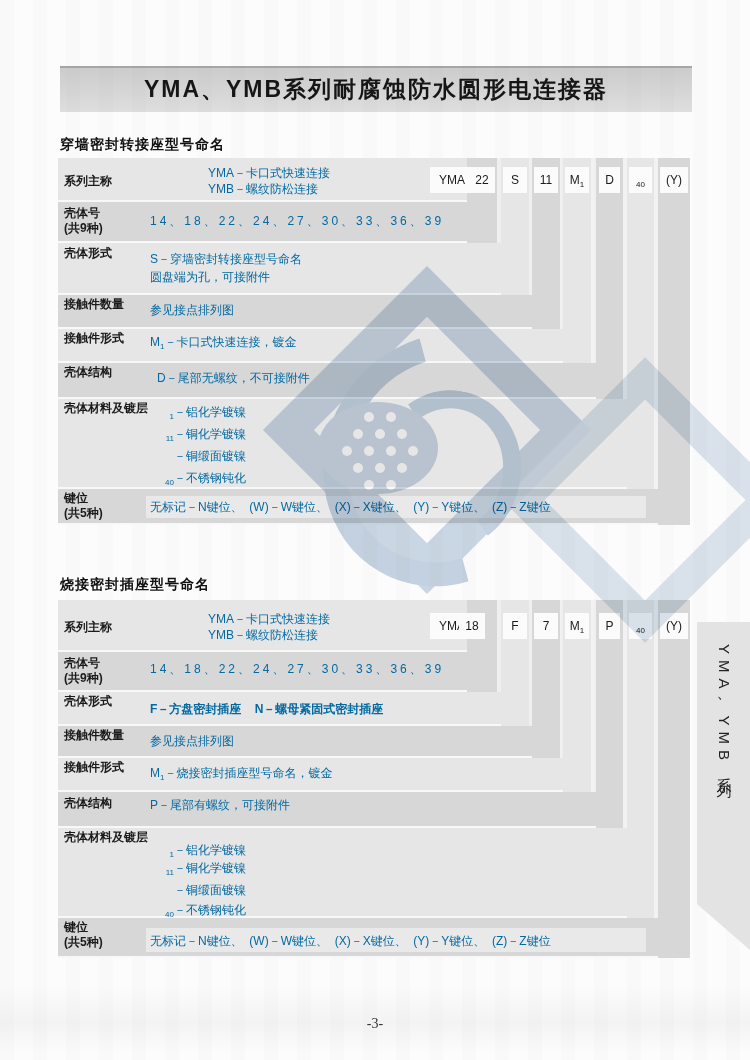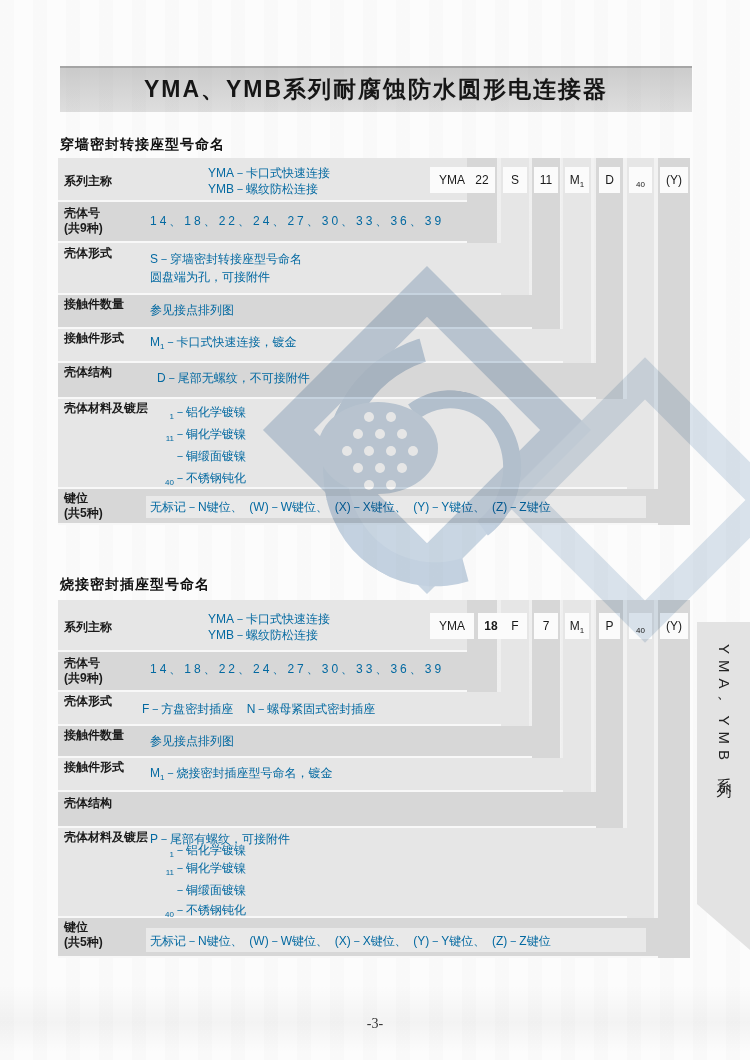--- a/index.html
+++ b/index.html
@@ -132,44 +132,44 @@
     <div class="band light" style="top:228px;height:90px;width:596px;"></div>
     <div class="band dark" style="top:318px;height:40px;width:632px;"></div>
     <div class="stripe dark" style="left:409px;width:30px;height:92px;"></div>
     <div class="stripe light" style="left:443px;width:28px;height:126px;"></div>
     <div class="stripe dark" style="left:474px;width:28px;height:158px;"></div>
     <div class="stripe light" style="left:505px;width:28px;height:192px;"></div>
     <div class="stripe dark" style="left:538px;width:27px;height:228px;"></div>
     <div class="stripe light" style="left:569px;width:27px;height:318px;"></div>
     <div class="stripe dark" style="left:600px;width:32px;height:358px;"></div>
     <div class="codebox" style="left:372px;top:13px;width:44px;"><span>YMA</span><sub></sub></div>
-    <div class="codebox" style="left:420px;top:13px;width:26px;font-weight:bold;"><span>18</span><sub></sub></div>
+    <div class="codebox" style="left:401px;top:13px;width:26px;"><span>18</span><sub></sub></div>
     <div class="codebox" style="left:445px;top:13px;width:24px;"><span>F</span><sub></sub></div>
     <div class="codebox" style="left:476px;top:13px;width:24px;"><span>7</span><sub></sub></div>
     <div class="codebox" style="left:507px;top:13px;width:24px;"><span>M</span><sub>1</sub></div>
     <div class="codebox" style="left:541px;top:13px;width:21px;"><span>P</span><sub></sub></div>
     <div class="codebox" style="left:571px;top:13px;width:23px;"><span></span><sub>40</sub></div>
     <div class="codebox" style="left:602px;top:13px;width:28px;"><span>(Y)</span><sub></sub></div>
     <div class="lbl" style="top:20px;">系列主称</div>
     <div class="lbl" style="top:56px;">壳体号
 (共9种)</div>
     <div class="lbl" style="top:94px;">壳体形式</div>
     <div class="lbl" style="top:128px;">接触件数量</div>
     <div class="lbl" style="top:160px;">接触件形式</div>
     <div class="lbl" style="top:196px;">壳体结构</div>
     <div class="lbl" style="top:230px;">壳体材料及镀层</div>
     <div class="lbl" style="top:320px;">键位
 (共5种)</div>
     <div class="txt" style="left:150px;top:12px;">YMA－卡口式快速连接</div>
     <div class="txt" style="left:150px;top:28px;">YMB－螺纹防松连接</div>
     <div class="txt" style="left:92px;top:62px;letter-spacing:3px;">14、18、22、24、27、30、33、36、39</div>
-    <div class="txt" style="left:84px;top:102px;">F－方盘密封插座    N－螺母紧固式密封插座</div>
+    <div class="txt" style="left:92px;top:102px;font-weight:bold;">F－方盘密封插座    N－螺母紧固式密封插座</div>
     <div class="txt" style="left:92px;top:134px;">参见接点排列图</div>
     <div class="txt" style="left:92px;top:166px;"><span>M</span><sub>1</sub><span>－烧接密封插座型号命名，镀金</span></div>
-    <div class="txt" style="left:92px;top:232px;">P－尾部有螺纹，可接附件</div>
+    <div class="txt" style="left:92px;top:198px;">P－尾部有螺纹，可接附件</div>
     <div class="txt" style="left:100px;top:243px;"><span class="mcode"><sub>1</sub></span><span>－铝化学镀镍</span></div>
     <div class="txt" style="left:100px;top:261px;"><span class="mcode"><sub>11</sub></span><span>－铜化学镀镍</span></div>
     <div class="txt" style="left:100px;top:283px;"><span class="mcode"><sub></sub></span><span>－铜缎面镀镍</span></div>
     <div class="txt" style="left:100px;top:303px;"><span class="mcode"><sub>40</sub></span><span>－不锈钢钝化</span></div>
     <div class="inset" style="left:88px;top:328px;width:500px;height:24px;"></div>
     <div class="txt" style="left:92px;top:334px;">无标记－N键位、  (W)－W键位、  (X)－X键位、  (Y)－Y键位、  (Z)－Z键位</div>
   </div>
 
   <div class="sidetab">
     <span>YMA、YMB系列</span>

